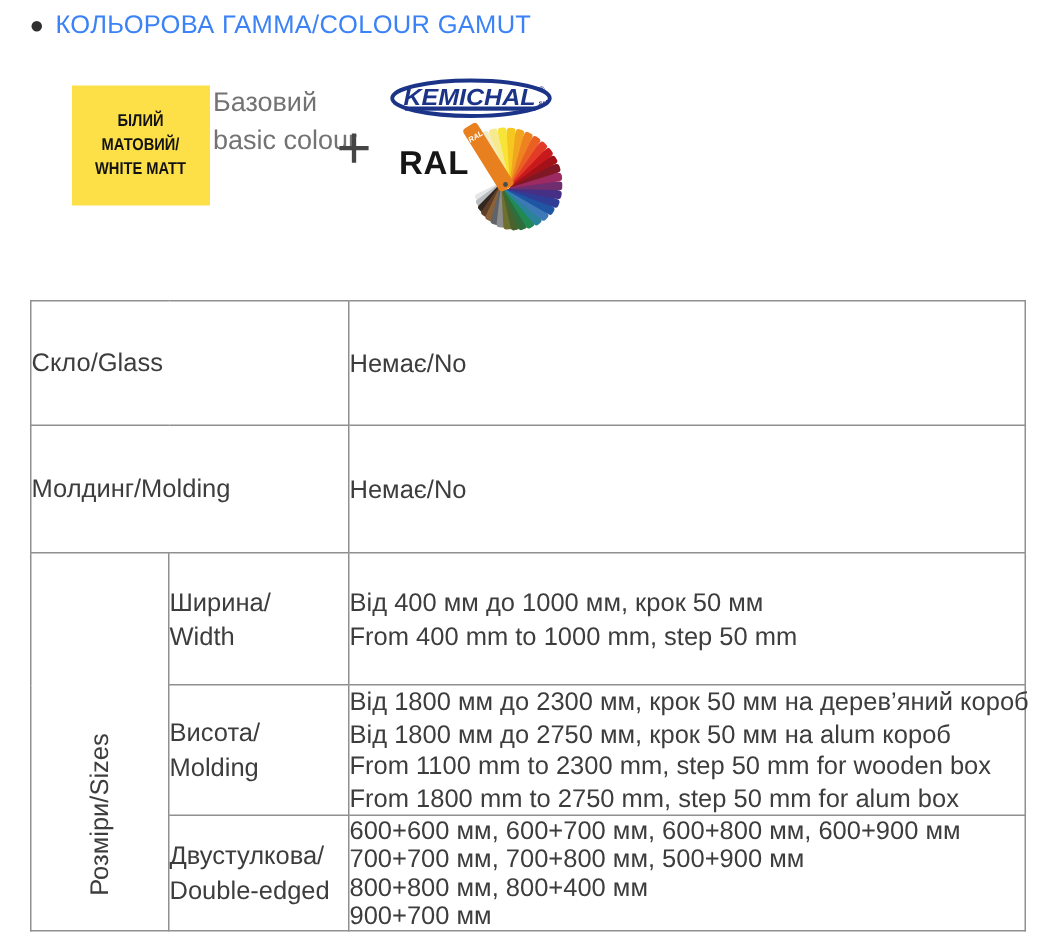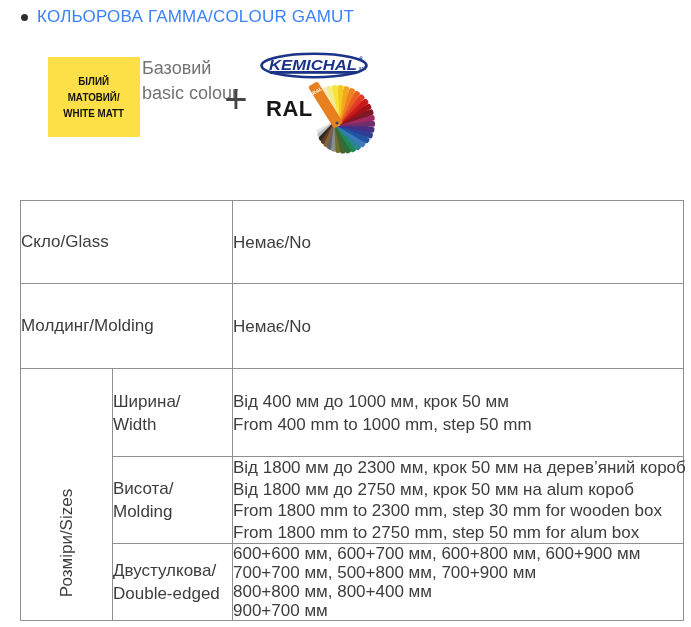--- a/index.html
+++ b/index.html
@@ -152,31 +152,31 @@
       </td>
     </tr>
     <tr style="height:86px">
       <td class="sublbl">
         <div class="subln">Висота/</div>
         <div class="subln">Molding</div>
       </td>
       <td class="val">
         <div class="vline-m">Від 1800 мм до 2300 мм, крок 50 мм на дерев’яний короб</div>
         <div class="vline-m">Від 1800 мм до 2750 мм, крок 50 мм на alum короб</div>
-        <div class="vline-m">From 1800 mm to 2300 mm, step 30 mm for wooden box</div>
+        <div class="vline-m">From 1100 mm to 2300 mm, step 50 mm for wooden box</div>
         <div class="vline-m">From 1800 mm to 2750 mm, step 50 mm for alum box</div>
       </td>
     </tr>
     <tr style="height:77px">
       <td class="sublbl">
         <div class="subln">Двустулкова/</div>
         <div class="subln">Double-edged</div>
       </td>
       <td class="val">
         <div class="vline-s">600+600 мм, 600+700 мм, 600+800 мм, 600+900 мм</div>
-        <div class="vline-s">700+700 мм, 500+800 мм, 700+900 мм</div>
+        <div class="vline-s">700+700 мм, 700+800 мм, 500+900 мм</div>
         <div class="vline-s">800+800 мм, 800+400 мм</div>
         <div class="vline-s">900+700 мм</div>
       </td>
     </tr>
   </tbody>
     </table>
 </div>
 
 </body></html>

